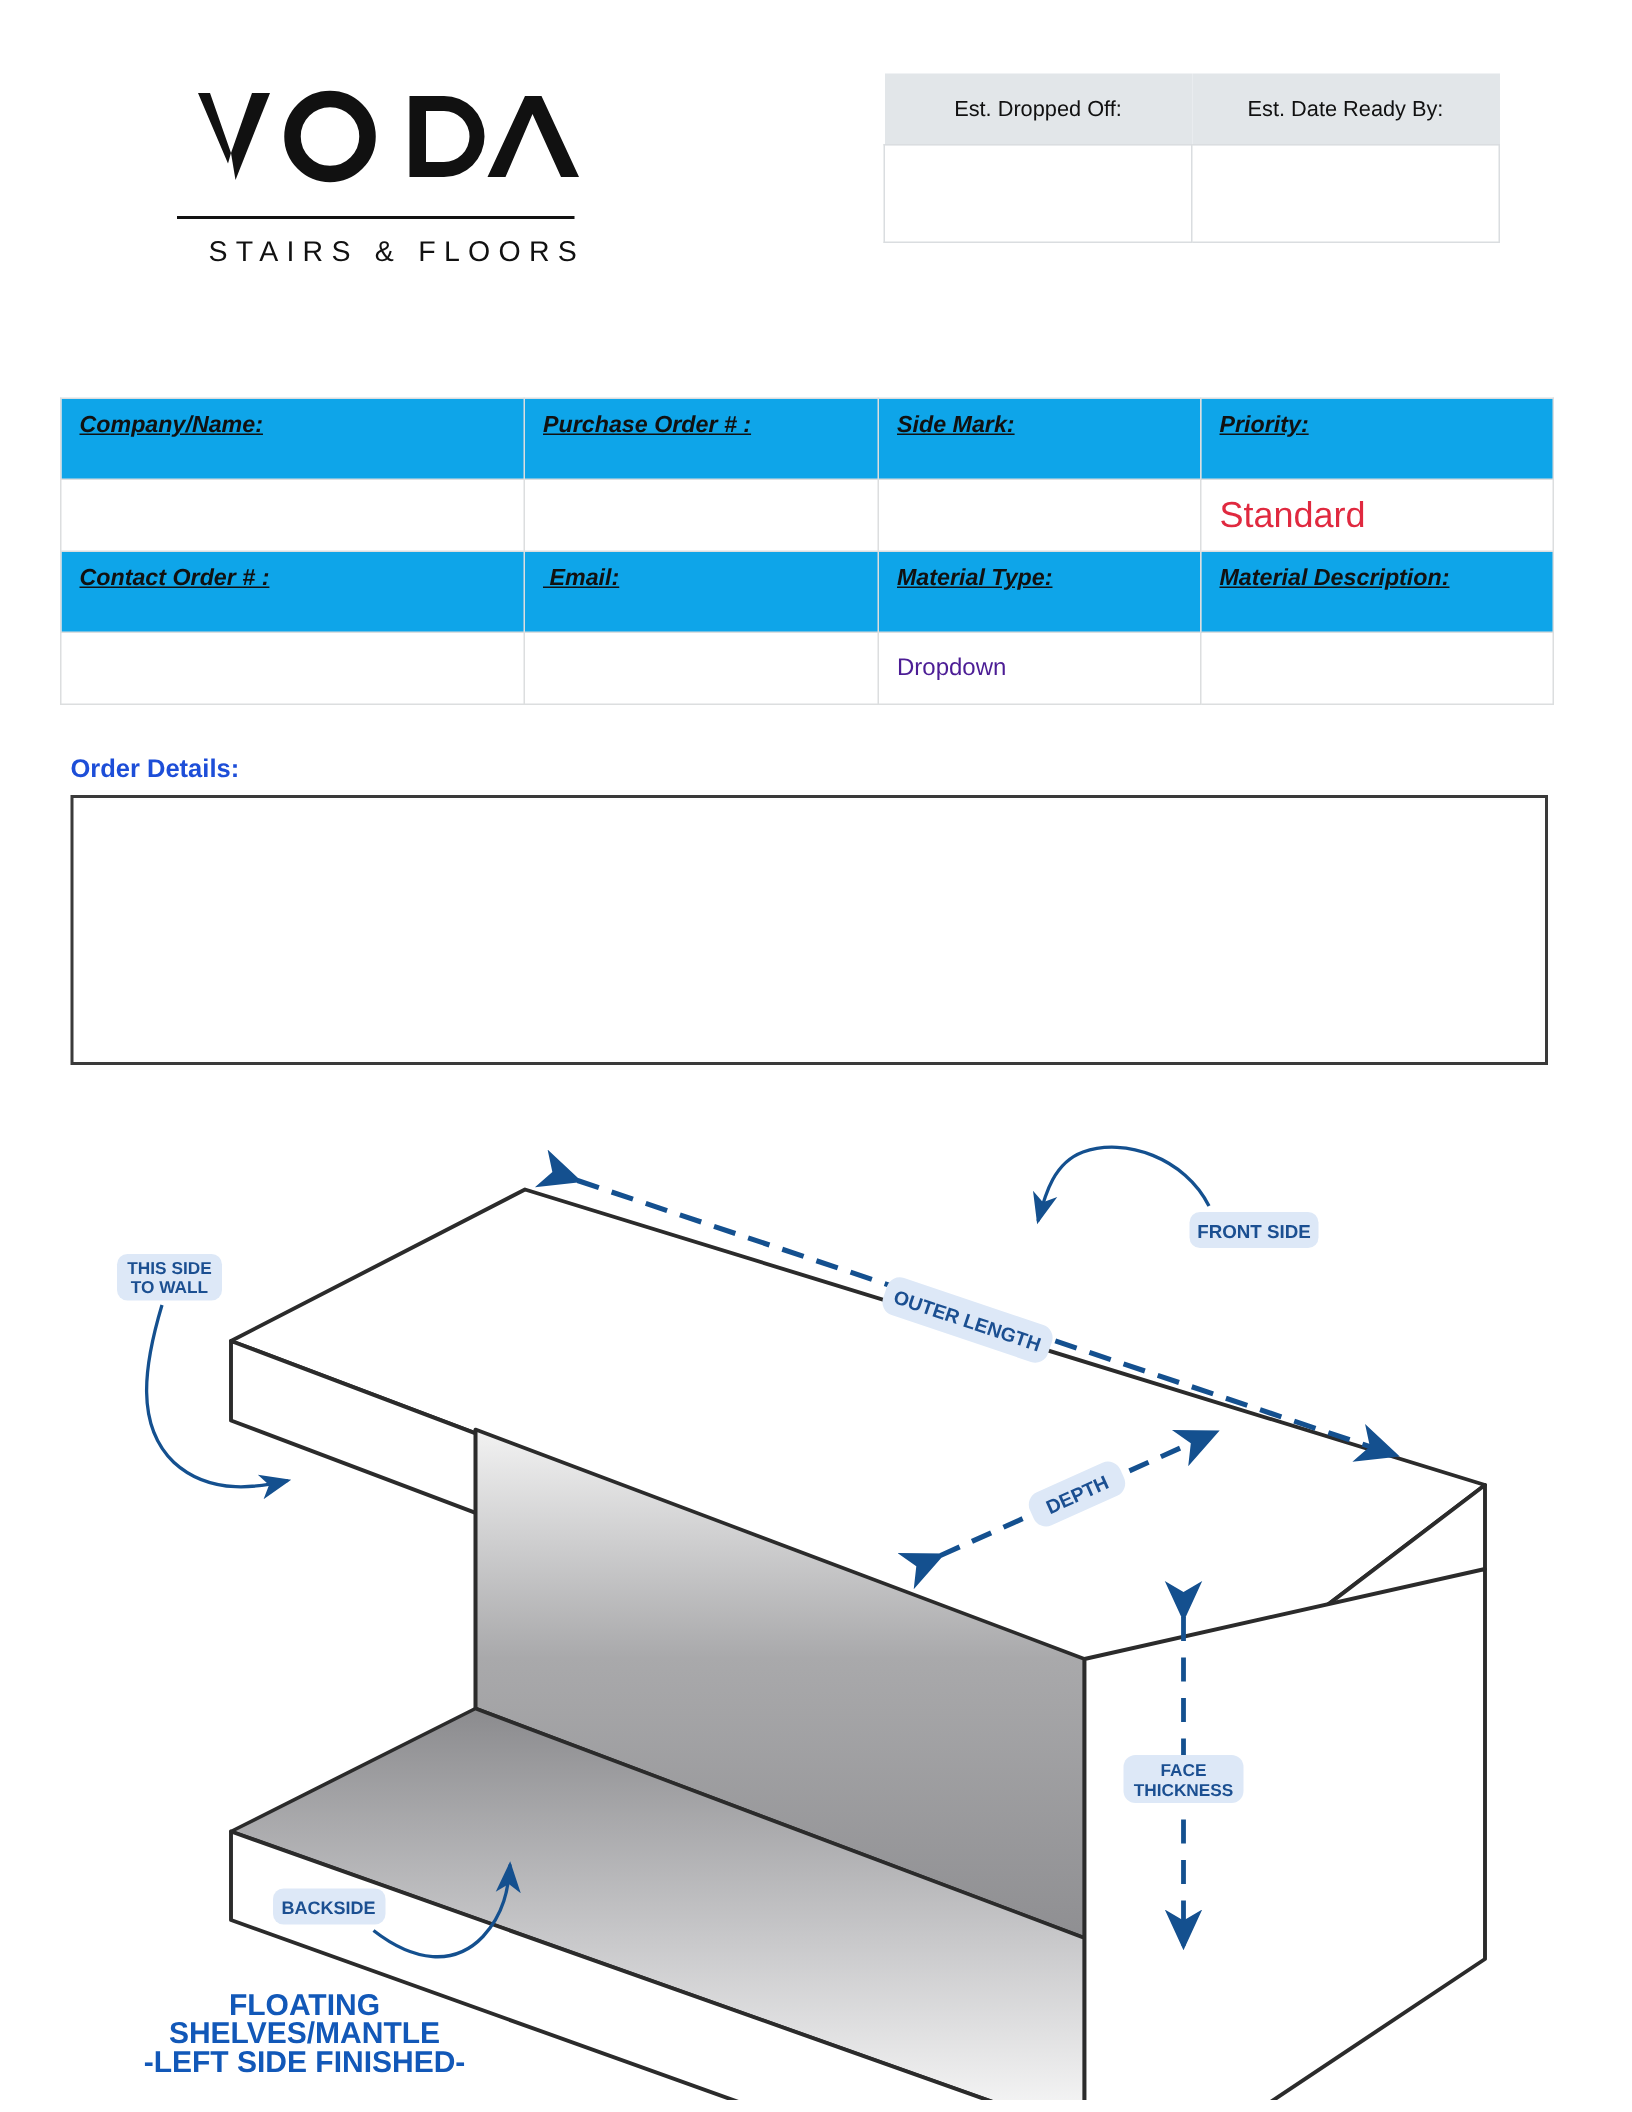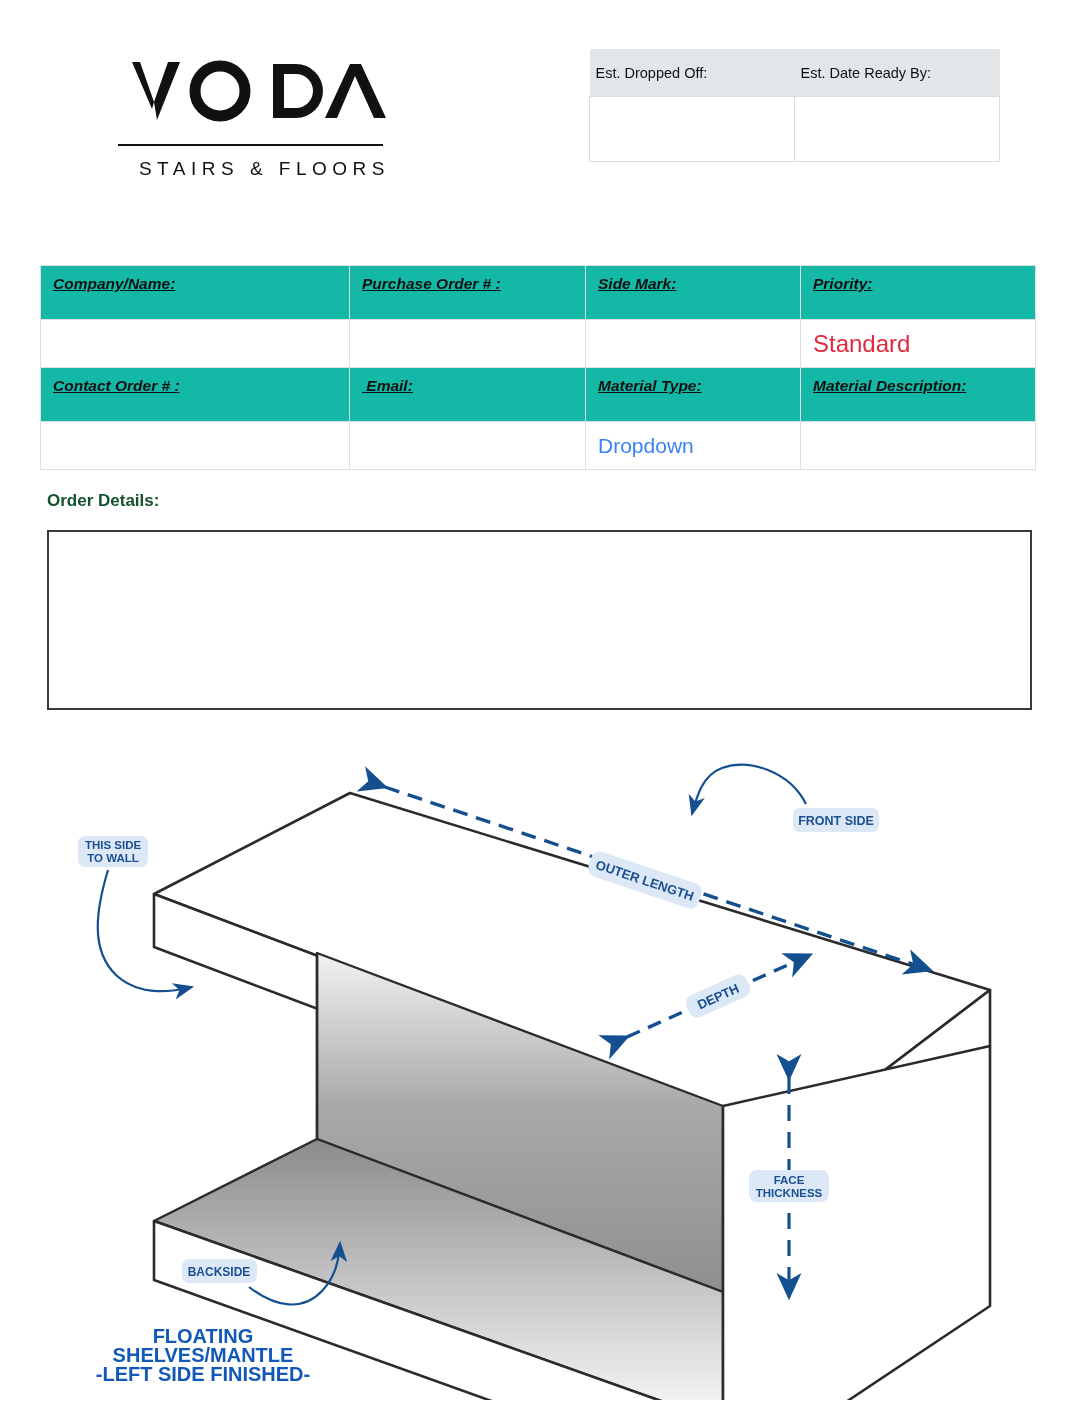--- a/index.html
+++ b/index.html
@@ -45,20 +45,21 @@
     position: absolute;
     left: 589px;
     top: 49px;
     width: 411px;
     border-collapse: collapse;
     table-layout: fixed;
   }
   #date-table td {
     border: 1px solid #dadde0;
     height: 54px;
+    text-align: center;
     vertical-align: middle;
     font-size: 14.5px;
     color: #111;
     padding: 0 6px;
   }
   #date-table tr.head td {
     background: #e2e6e9;
     border: none;
     height: 47px;
   }
@@ -72,54 +73,54 @@
     width: 995px;
     border-collapse: collapse;
     table-layout: fixed;
   }
   #info-table td {
     border: 1px solid #dcdedf;
     padding: 9px 12px 0 12px;
     vertical-align: top;
   }
   #info-table tr.label-row td {
-    background: #14b8a6;
+    background: #0ea5e9;
     height: 44px;
   }
   #info-table tr.value-row td {
     background: #ffffff;
     height: 47px;
     vertical-align: middle;
     padding-top: 0;
   }
   .fld-label {
     font-weight: bold;
     font-style: italic;
     text-decoration: underline;
     font-size: 15.5px;
     color: #111;
     white-space: pre;
   }
   .val-text {
-    font-size: 21px;
-    color: #3b82f6;
+    font-size: 16px;
+    color: #4c1d95;
   }
   .val-priority {
     font-size: 24px;
     color: #e0293f;
   }
 
   
   #order-details-title {
     position: absolute;
     left: 47px;
-    top: 491px;
+    top: 503px;
     font-size: 17px;
     font-weight: bold;
-    color: #14532d;
+    color: #1d4ed8;
   }
   #order-details-box {
     position: absolute;
     left: 47px;
     top: 530px;
     width: 985px;
     height: 180px;
     border: 2px solid #3a3a3a;
     background: #fff;
     box-sizing: border-box;

